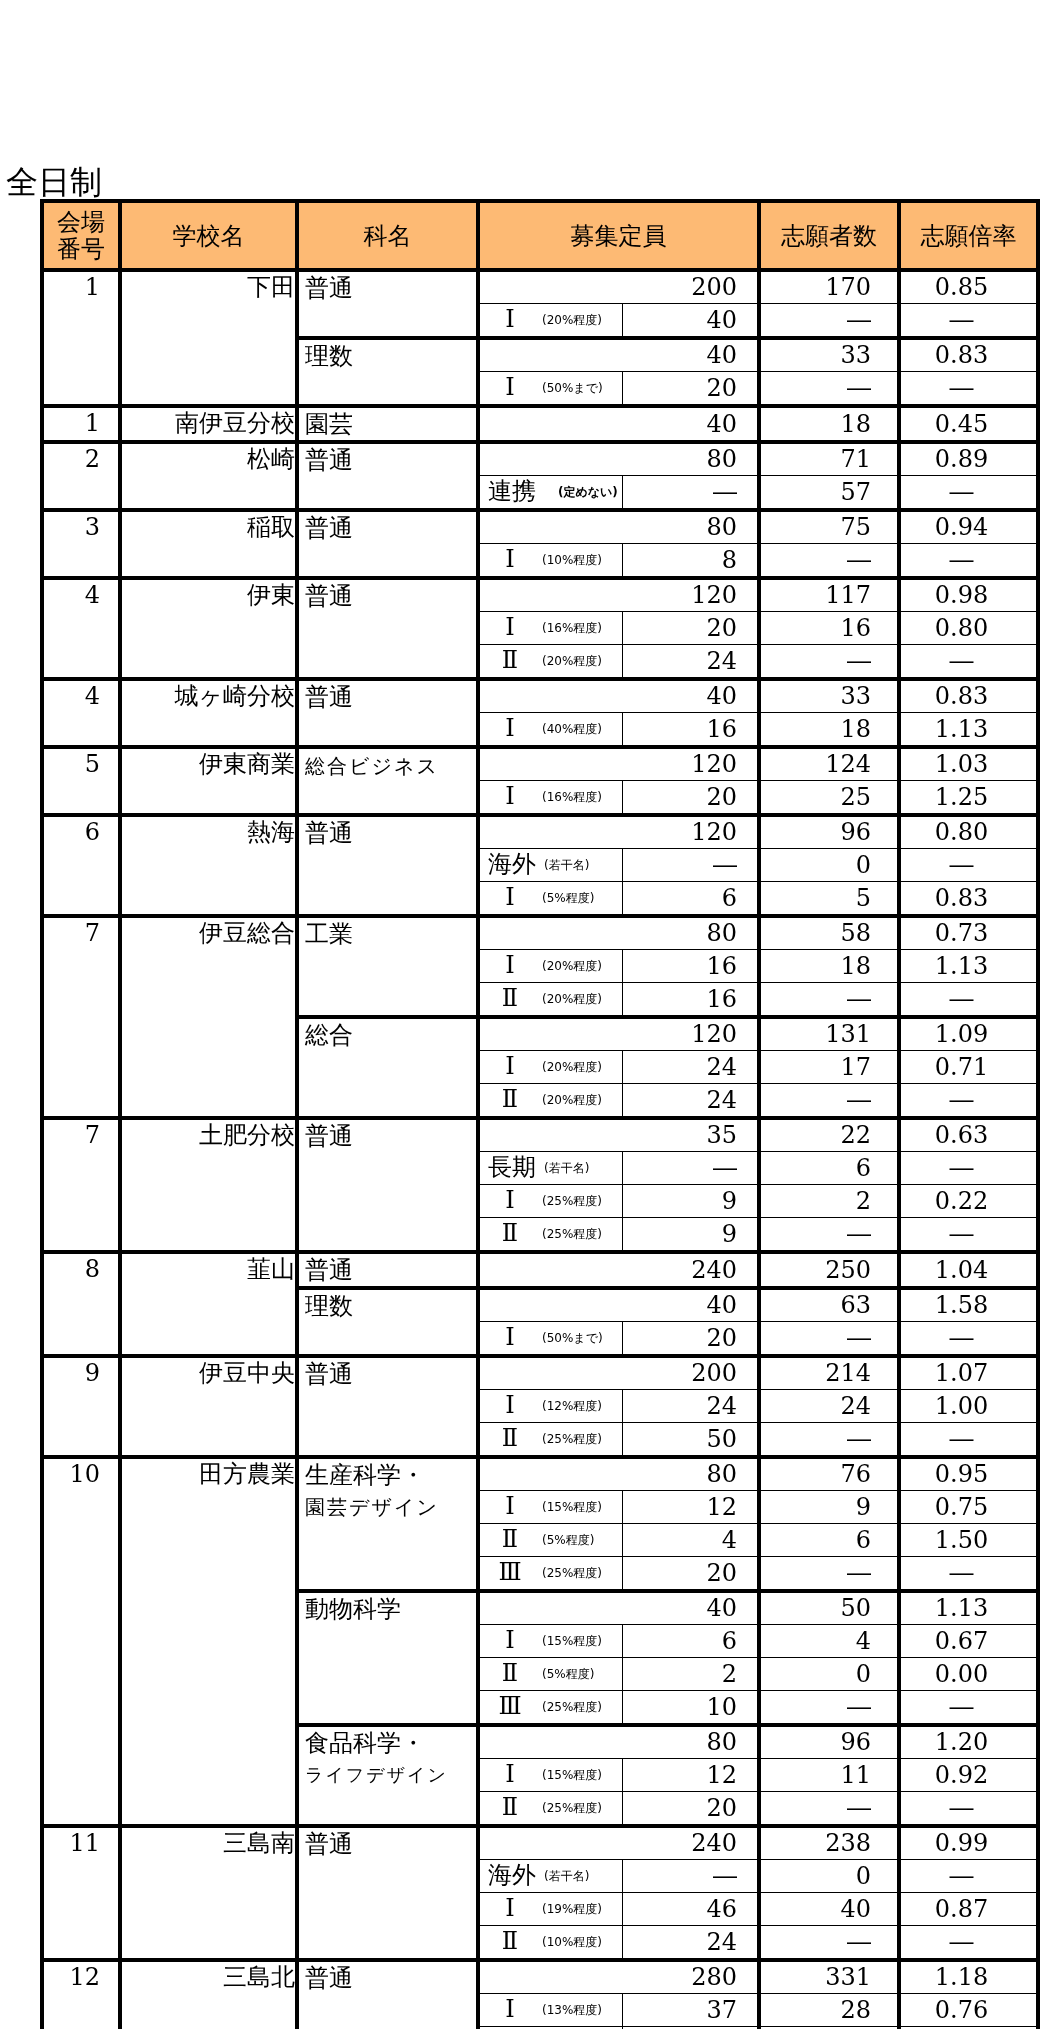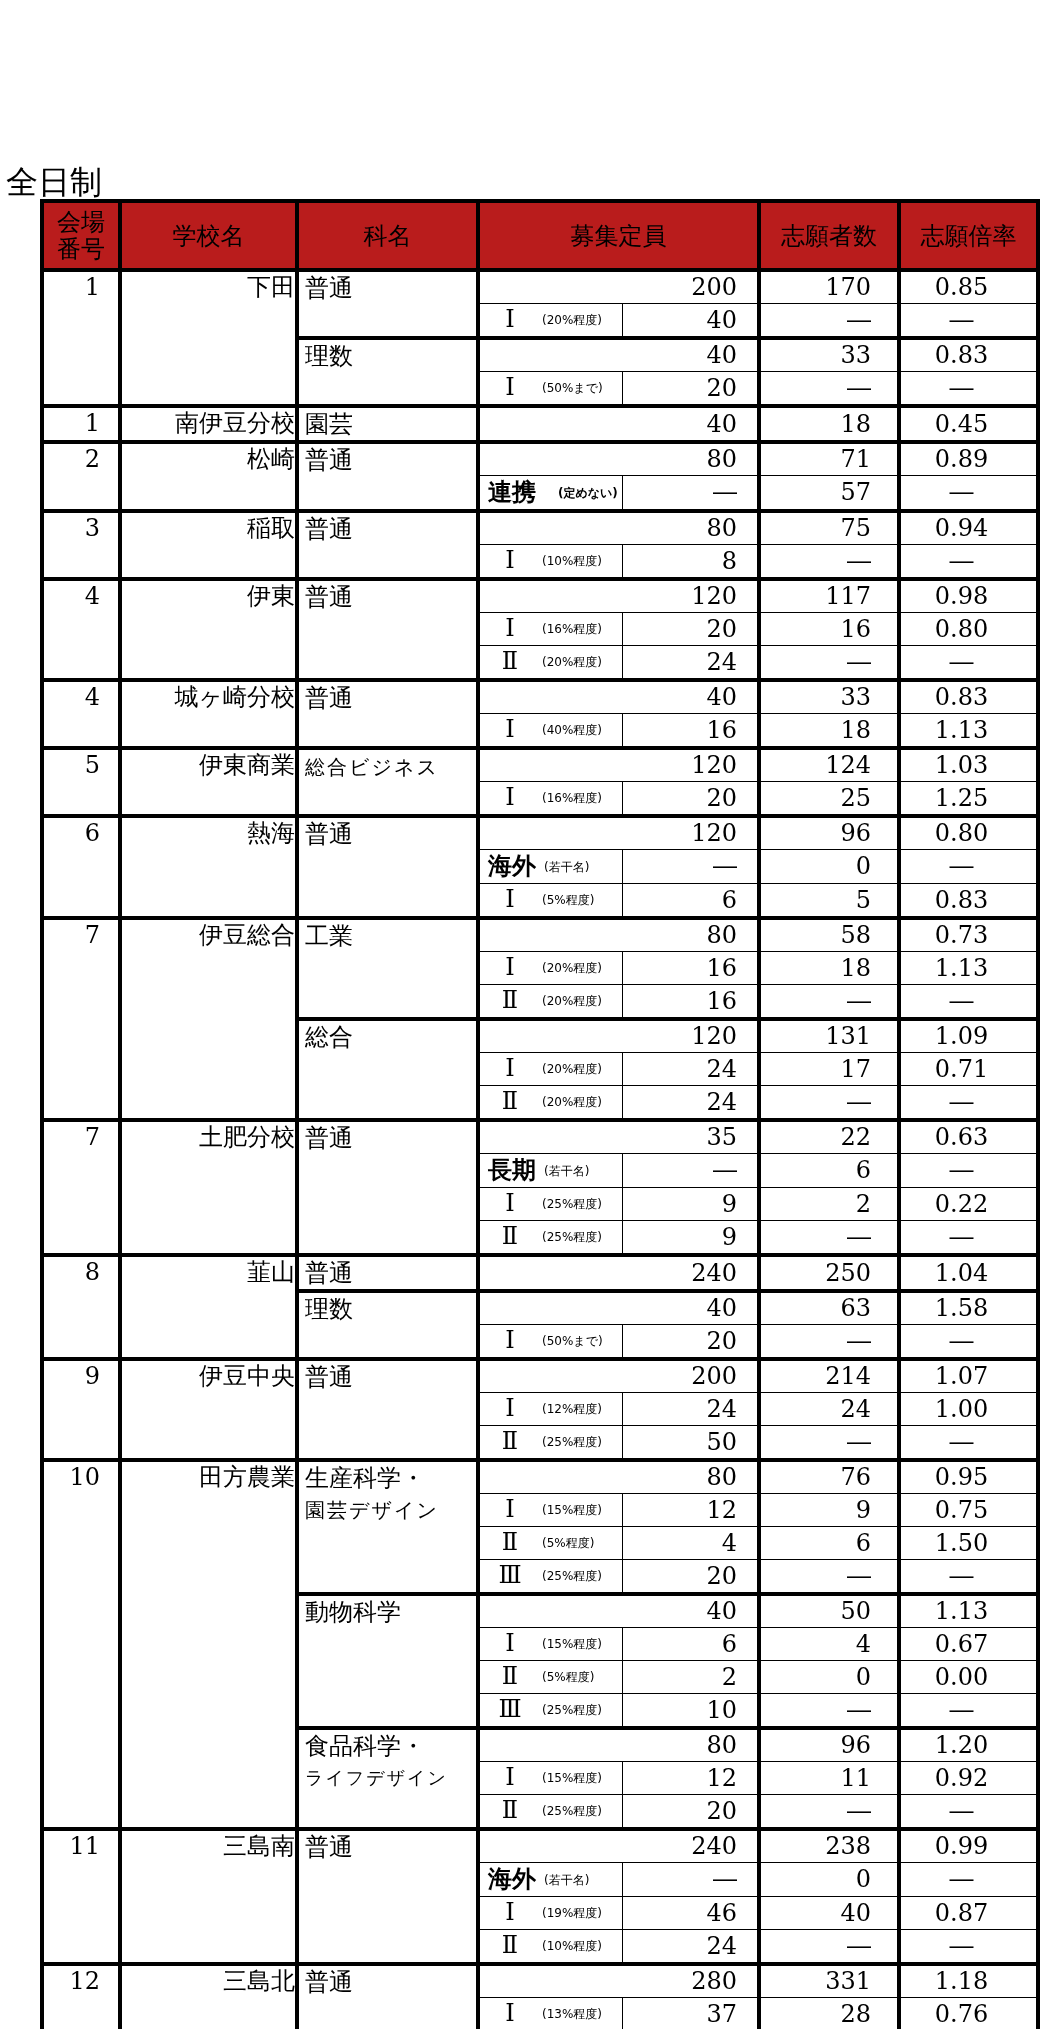--- a/index.html
+++ b/index.html
@@ -3,35 +3,35 @@
 <meta charset="utf-8">
 <style>
   html, body { margin: 0; padding: 0; background: #ffffff; }
   body { width: 1049px; height: 2029px; position: relative; overflow: hidden;
          font-family: "DejaVu Serif", "Liberation Serif", serif; color: #000; }
   .caption { position: absolute; left: 6px; top: 168px; font-size: 32px; line-height: 28px; }
   table.main { position: absolute; left: 40px; top: 199px; border-collapse: collapse;
                border: 4px solid #000; table-layout: fixed; }
   table.main td, table.main th { padding: 0; margin: 0; height: 31px; line-height: 31px;
                font-size: 24px; font-weight: normal; white-space: nowrap; overflow: hidden; }
-  th { background: #b91c1c; border: 4px solid #000; text-align: center; height: 65px !important; line-height: 30px !important; }
+  th { background: #fdba74; border: 4px solid #000; text-align: center; height: 65px !important; line-height: 30px !important; }
   th.hall { font-size: 22px; line-height: 27px !important; }
   td.hall { text-align: right; padding-right: 18px !important; vertical-align: top; border-left: 4px solid #000; border-right: 4px solid #000; }
   td.school { text-align: right; padding-left: 6px !important; vertical-align: top; border-right: 4px solid #000; }
   td.subject { text-align: left; padding-left: 6px !important; vertical-align: top; border-right: 4px solid #000; line-height: 32px !important; white-space: normal; }
   td.qlabel { text-align: left; padding-left: 8px !important; border-right: 1px solid #000; }
   td.qval { text-align: right; padding-right: 20px !important; border-right: 4px solid #000; }
   td.qfull { text-align: right; padding-right: 20px !important; border-right: 4px solid #000; }
   td.num { text-align: right; padding-right: 26px !important; border-right: 4px solid #000; }
   td.rate { text-align: center; padding-right: 14px !important; }
   tr.sub td.qlabel, tr.sub td.qval, tr.sub td.qfull, tr.sub td.num, tr.sub td.rate { border-top: 1px solid #000; }
   tr.grp td { border-top: 4px solid #000; }
   tr.subj td.qfull, tr.subj td.num, tr.subj td.rate, tr.subj td.subject { border-top: 4px solid #000; }
   .roman { display: inline-block; width: 44px; text-align: center; font-size: 24px; }
-  .roman.wide { width: auto; text-align: left; font-weight: bold; }
+  .roman.wide { width: auto; text-align: left; }
   .note { font-size: 12px; font-family: "DejaVu Sans", "Liberation Sans", sans-serif; vertical-align: middle; text-align: center; }
   .kana { font-size: 20px; letter-spacing: 2px; }
   .kana-sm { font-size: 18px; letter-spacing: 2px; }
 </style>
 </head>
 <body>
 
 <div class="caption">全日制</div>
 
 <table class="main">

